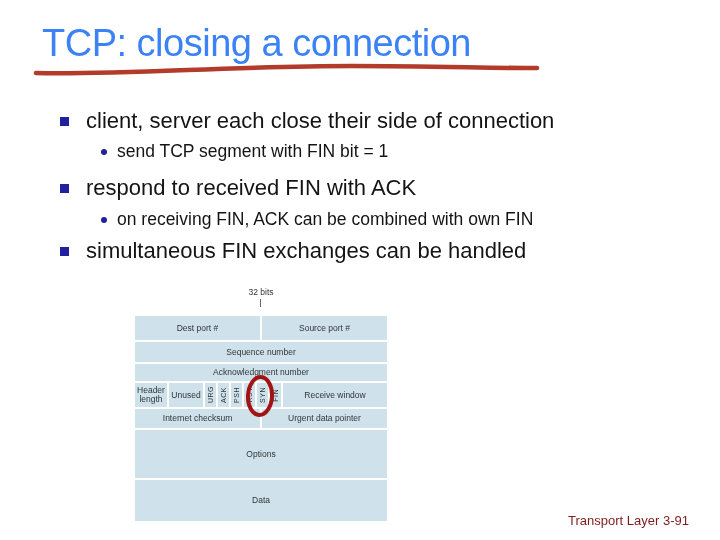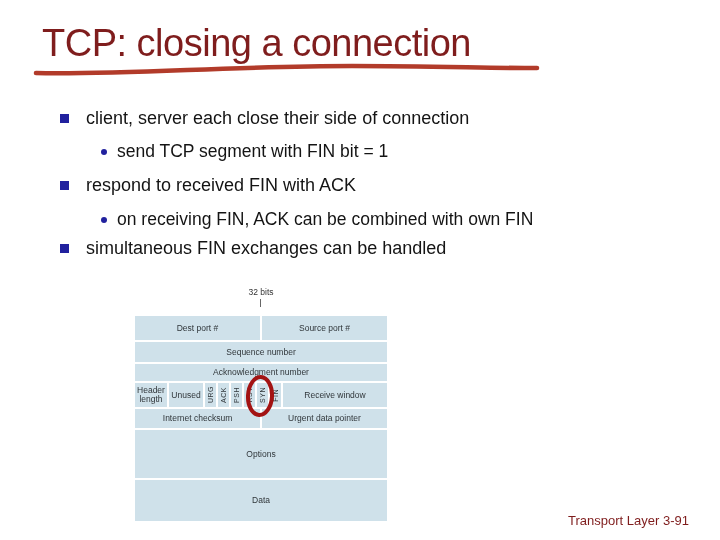--- a/index.html
+++ b/index.html
@@ -4,28 +4,28 @@
 <style>
   html,body { margin:0; padding:0; background:#fff; }
   .slide {
     position:relative; width:720px; height:540px; background:#ffffff;
     font-family:"Liberation Sans", sans-serif; overflow:hidden;
   }
 
   
   .title {
     position:absolute; left:42px; top:22px;
-    font-size:38px; letter-spacing:-0.5px; color:#7f1d1d; font-weight:400;
+    font-size:38px; letter-spacing:-0.5px; color:#3b82f6; font-weight:400;
     white-space:nowrap;
   }
   .title-underline { position:absolute; left:32px; top:60px; }
 
   
   .bullet-line { position:absolute; display:flex; align-items:center; color:#141414; white-space:nowrap; }
-  .bullet-line.l1 { left:60px; font-size:18px;align-items:center; }
+  .bullet-line.l1 { left:60px; font-size:22px;align-items:center; }
   .bullet-line.l2 { left:101px; font-size:17.5px; }
   .marker-square { width:9px; height:9px; background:#21219e; margin-right:17px; flex:0 0 auto; }
   .marker-dot { width:6px; height:6px; border-radius:50%; background:#21219e; margin-right:10px; flex:0 0 auto; }
 
   
   .diagram-caption {
     position:absolute; left:135px; top:287px; width:252px;
     text-align:center; font-size:8.5px; color:#333;
   }
   .diagram-tick { position:absolute; left:260px; top:299px; width:1px; height:8px; background:#666; }

